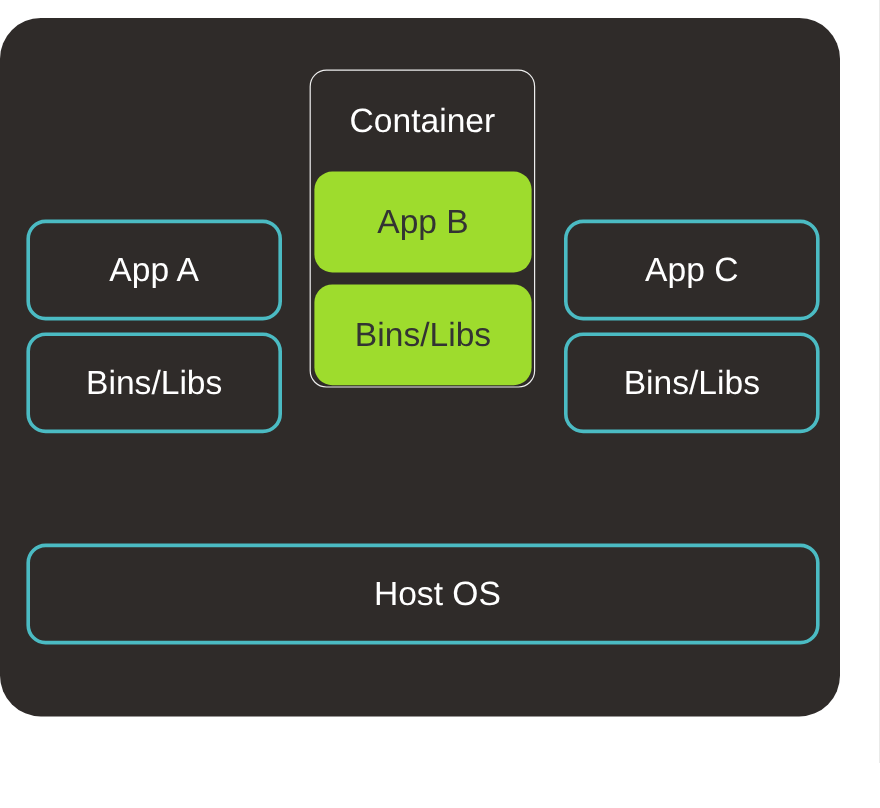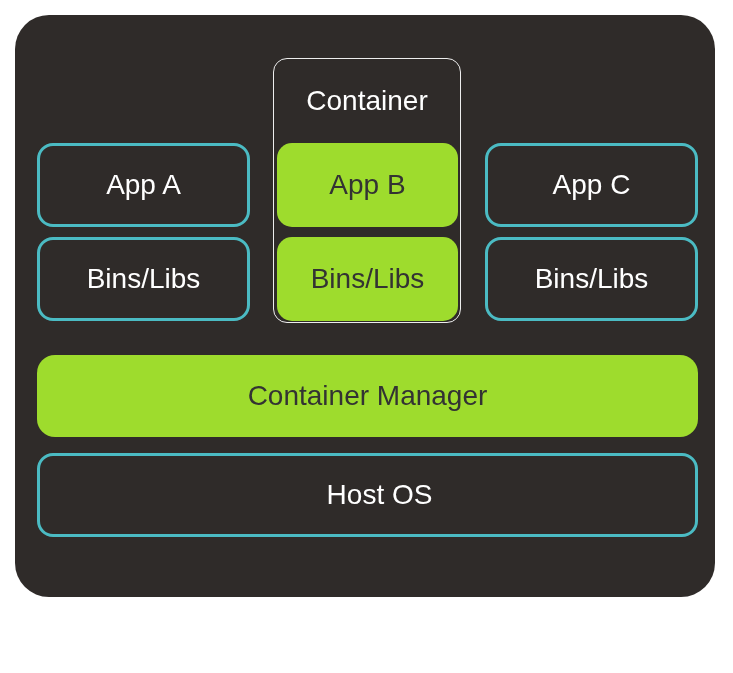--- a/index.html
+++ b/index.html
@@ -18,40 +18,41 @@
     font-family: "Liberation Sans", "DejaVu Sans", sans-serif;
     overflow: hidden;
   }
   .canvas {
     position: relative;
     width: 733px; height: 673px;
     background: var(--background);
   }
   .panel {
     position: absolute;
-    left: 15px; top: 15px;
+    left: 0; top: 15px;
     width: 700px; height: 582px;
     background: var(--panel);
     border-radius: 34px;
     text-decoration: underline;
   }
   .box {
     position: absolute;
     display: flex;
     align-items: center;
     justify-content: center;
     font-size: 28px;
     line-height: 1;
     white-space: nowrap;
   }
   .teal-box {
     background: var(--panel);
     border: 3px solid var(--accent-teal);
     border-radius: 16px;
     color: var(--text-light);
+    margin-top: 40px;
   }
   .green-box {
     background: var(--accent-green);
     border-radius: 15px;
     color: var(--text-dark);
   }
   .green-bar {
     background: var(--accent-green);
     border-radius: 18px;
     color: var(--text-dark);
@@ -117,21 +118,18 @@
       <span>Bins/Libs</span>
     </div>
 
     <div class="box teal-box app-c">
       <span>App C</span>
     </div>
     <div class="box teal-box bins-c">
       <span>Bins/Libs</span>
     </div>
 
-    <div class="box green-bar layer-cm">
-      <span>Container Manager</span>
-    </div>
     <div class="box teal-bar layer-host">
       <span>Host OS</span>
     </div>
 
   </div>
 </div>
 
 </body></html>

